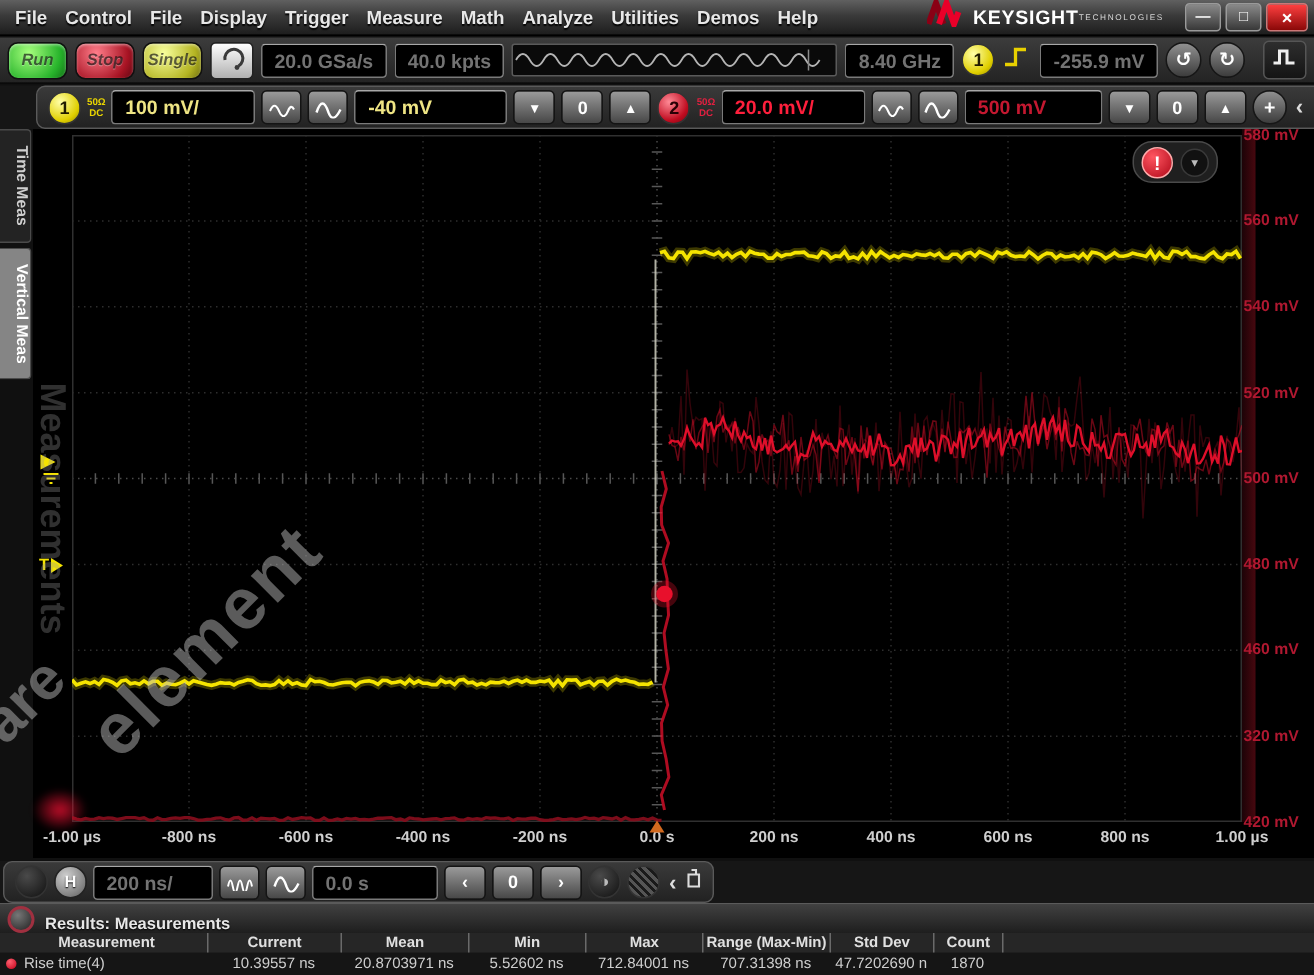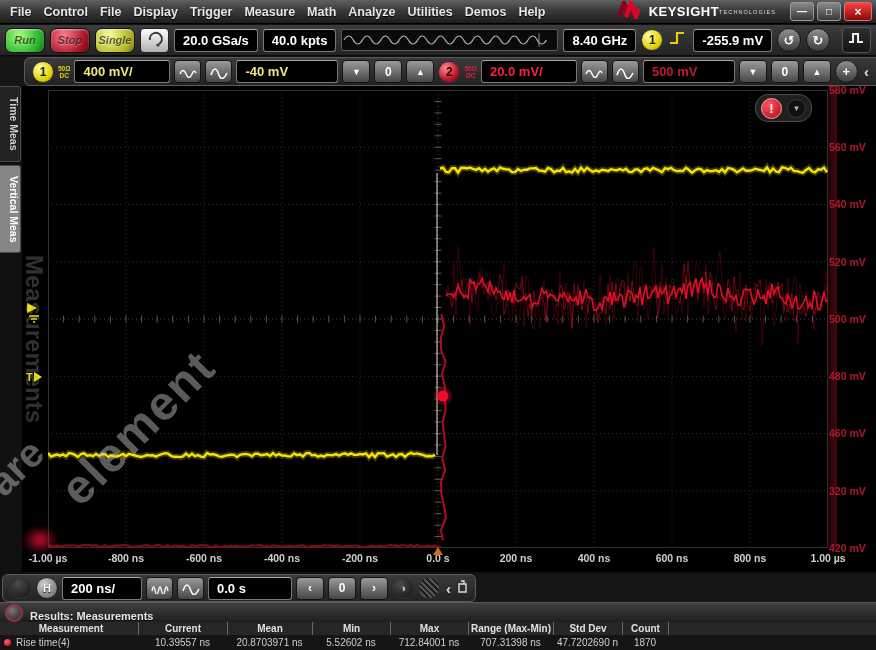--- a/index.html
+++ b/index.html
@@ -27,21 +27,21 @@
     padding:0 5px;box-sizing:border-box;border-bottom:1px solid #0a0a0a;}
   .btn3d{width:38px;height:23px;border-radius:7px;border:1px solid #101010;font-size:11px;font-weight:700;
     font-style:italic;display:flex;align-items:center;justify-content:center;color:rgba(0,0,0,.62);
     text-shadow:0 1px 0 rgba(255,255,255,.3);box-shadow:inset 0 1px 2px rgba(255,255,255,.5);}
   .btn-run{background:radial-gradient(circle at 35% 28%,#a6ff7d,#27b32b 70%,#127016);}
   .btn-stop{background:radial-gradient(circle at 35% 28%,#ff7d8a,#a81424 70%,#5e0611);}
   .btn-single{background:radial-gradient(circle at 35% 28%,#f8ff9c,#b4b422 70%,#6e6e10);}
   .touch-btn{width:27px;height:23px;border-radius:4px;border:1px solid #222;
     background:linear-gradient(#ffffff,#b0b0b0);display:flex;align-items:center;justify-content:center;}
   .val-box{height:21px;background:#000;border:1px solid #7a7a7a;border-top-color:#a8a8a8;border-radius:3px;
-    color:#ffffff;font-weight:700;font-size:13px;display:flex;align-items:center;padding:0 8px;white-space:nowrap;}
+    color:#737373;font-weight:700;font-size:13px;display:flex;align-items:center;padding:0 8px;white-space:nowrap;}
   .preview{width:215px;height:20px;background:#0a0a0a;border:1px solid #5a5a5a;border-radius:2px;overflow:hidden;}
   .ch-circle{width:20px;height:20px;border-radius:50%;display:flex;align-items:center;justify-content:center;
     font-size:12px;font-weight:700;color:#201c00;flex:none;border:1px solid #333;}
   .c1{background:radial-gradient(circle at 35% 30%,#ffffa8,#e0cf00 65%,#8f8400);}
   .c2{background:radial-gradient(circle at 35% 30%,#ff8a96,#c00c20 65%,#6e0410);color:#2a0005;}
   .roundbtn{width:22px;height:22px;border-radius:50%;border:1px solid #161616;
     background:linear-gradient(#909090,#3c3c3c);color:#fff;font-size:13px;font-weight:700;
     display:flex;align-items:center;justify-content:center;}
   .tool-right{margin-left:auto;display:flex;align-items:center;gap:6px;}
   .wave-tool{width:27px;height:24px;border-radius:4px;border:1px solid #555;background:linear-gradient(#2e2e2e,#141414);
@@ -203,21 +203,21 @@
   </div>
 </div>
 
 <div class="chbar">
   <div class="chbar-inner">
     <div class="ch-circle c1">1</div>
     <div class="coup y">
       <span>50Ω</span>
       <span>DC</span>
     </div>
-    <div class="val-box ch-val yellow-txt">400 mV/</div>
+    <div class="val-box ch-val yellow-txt">100 mV/</div>
     <div class="mini-btn">
       <svg width="18" height="12" viewBox="0 0 18 12">
           <path d="M1 8 q3 -7 6 0 q3 7 6 0 q2 -5 4 -1" fill="none" stroke="#fff" stroke-width="1.4"></path>
         </svg>
     </div>
     <div class="mini-btn">
       <svg width="18" height="14" viewBox="0 0 18 14">
           <path d="M1 10 q4 -12 8 0 q3 8 8 -2" fill="none" stroke="#fff" stroke-width="1.6"></path>
         </svg>
     </div>

